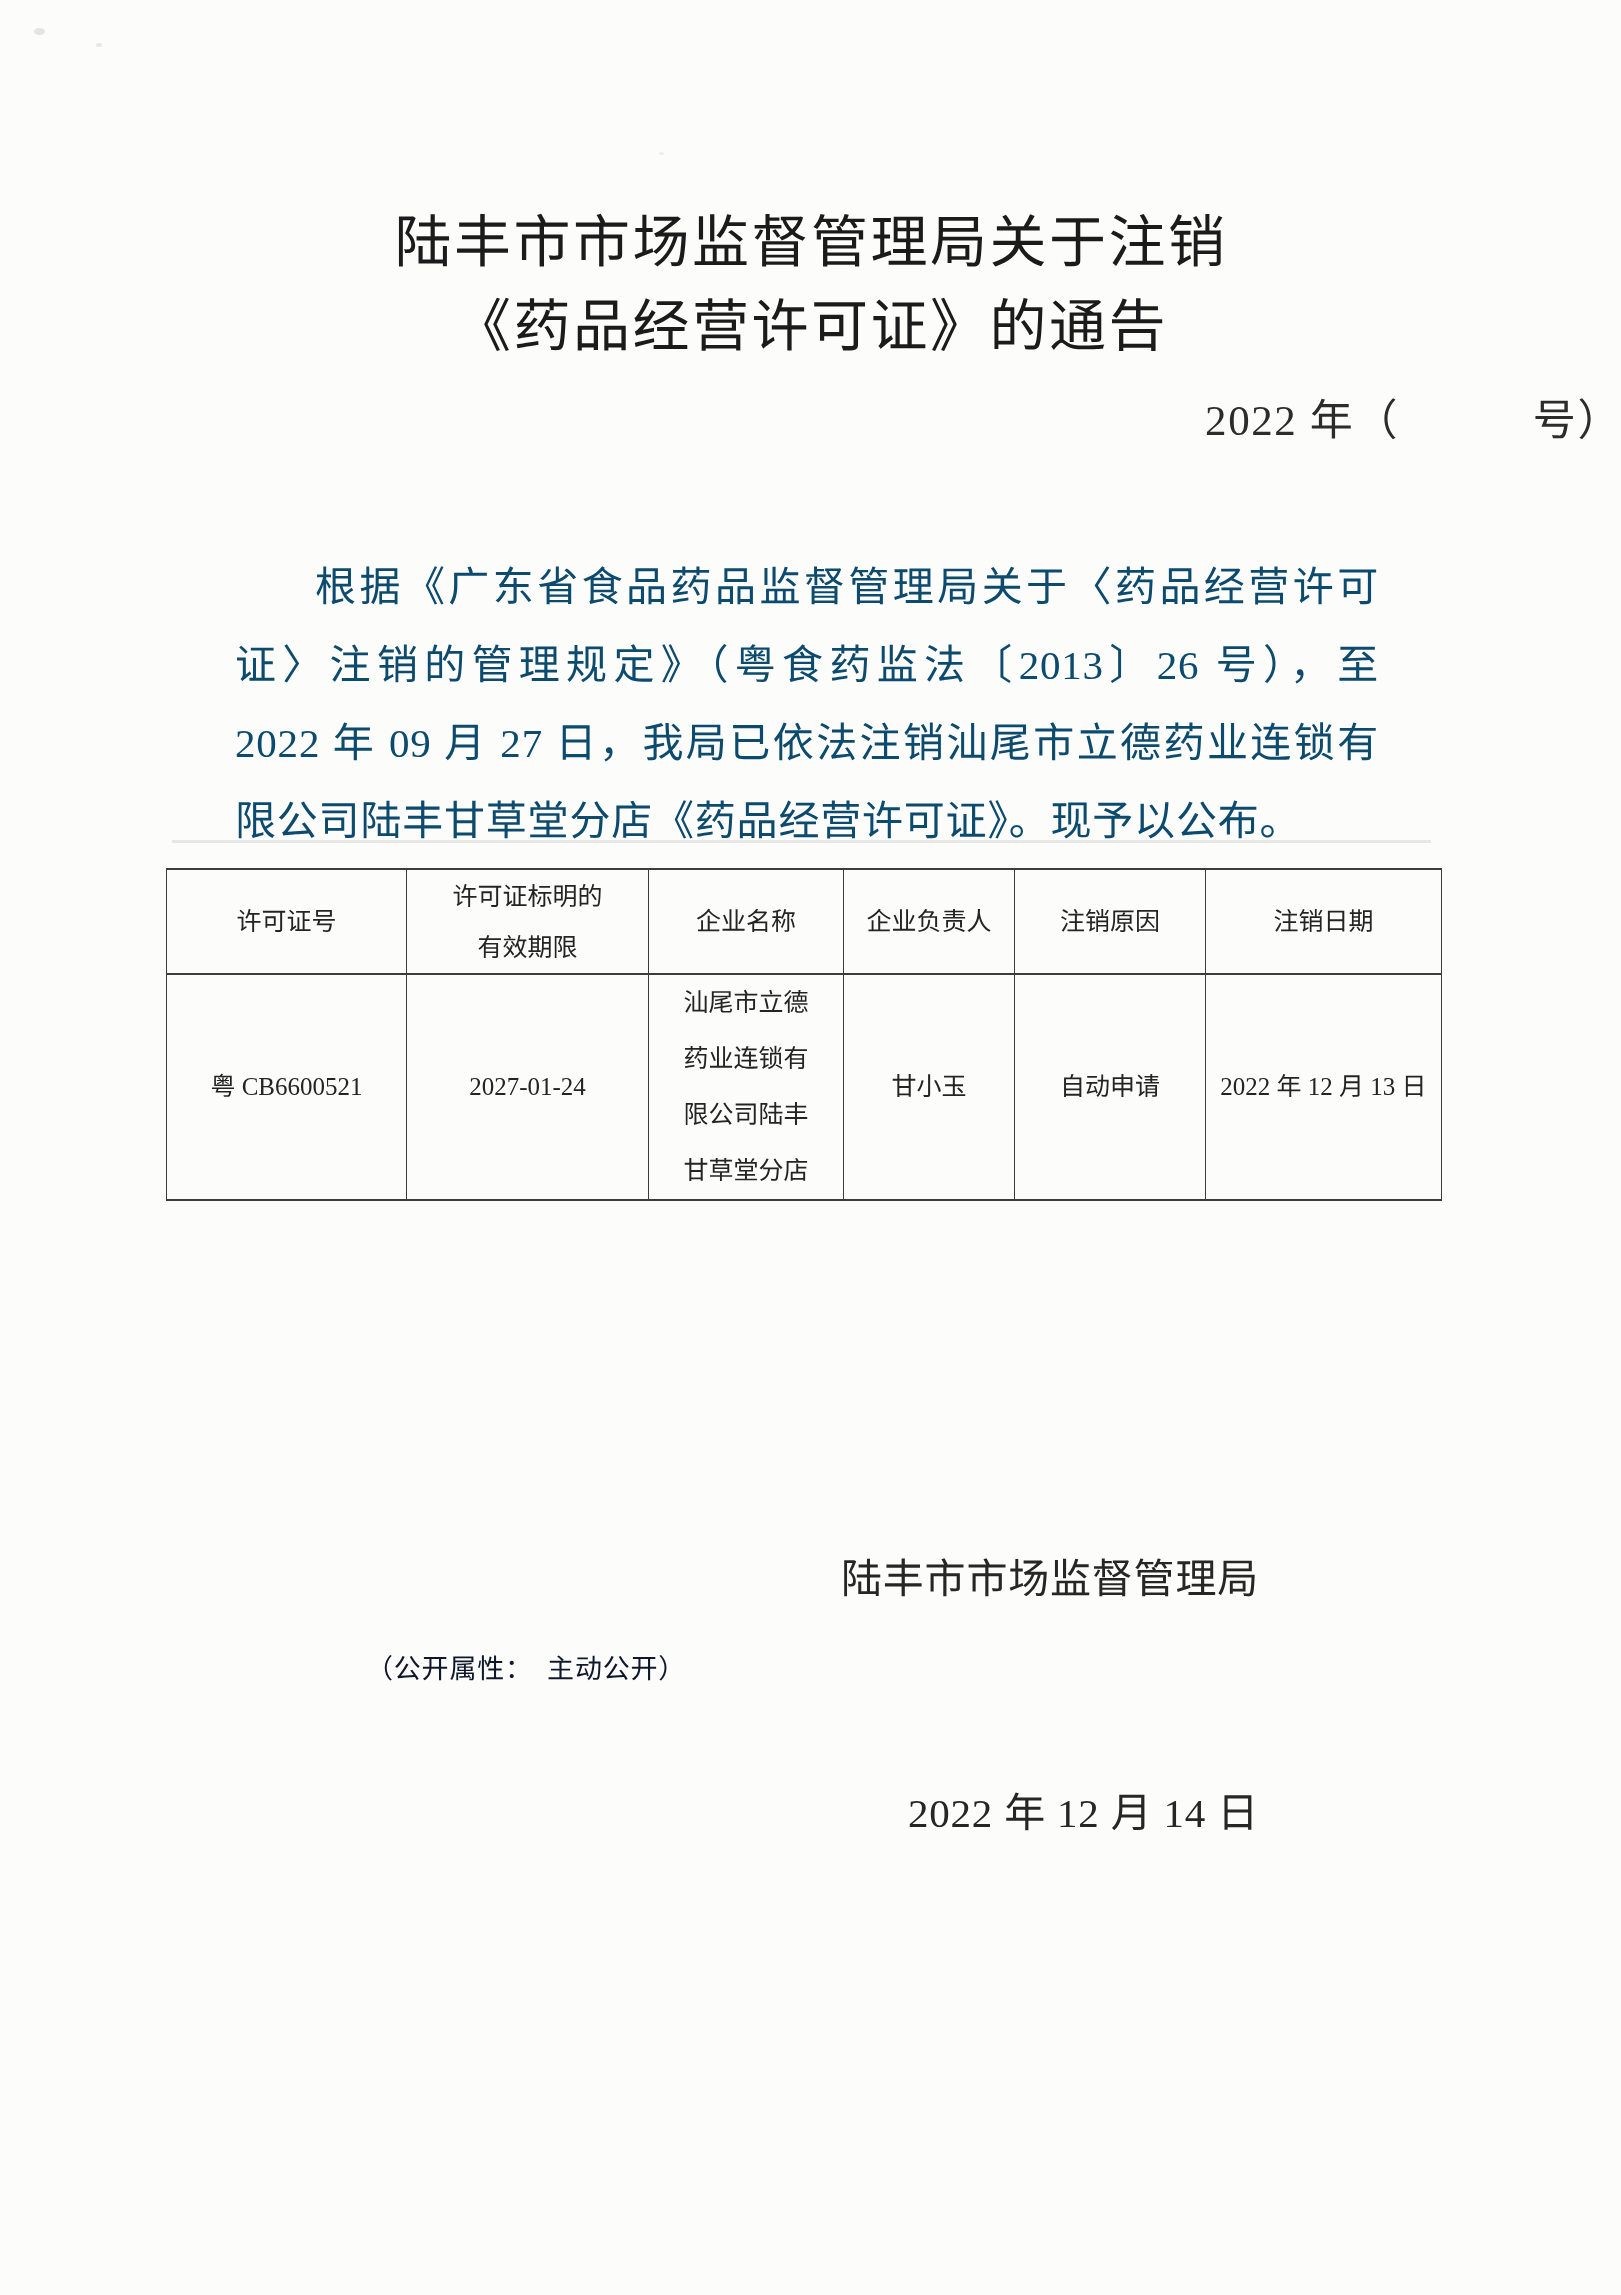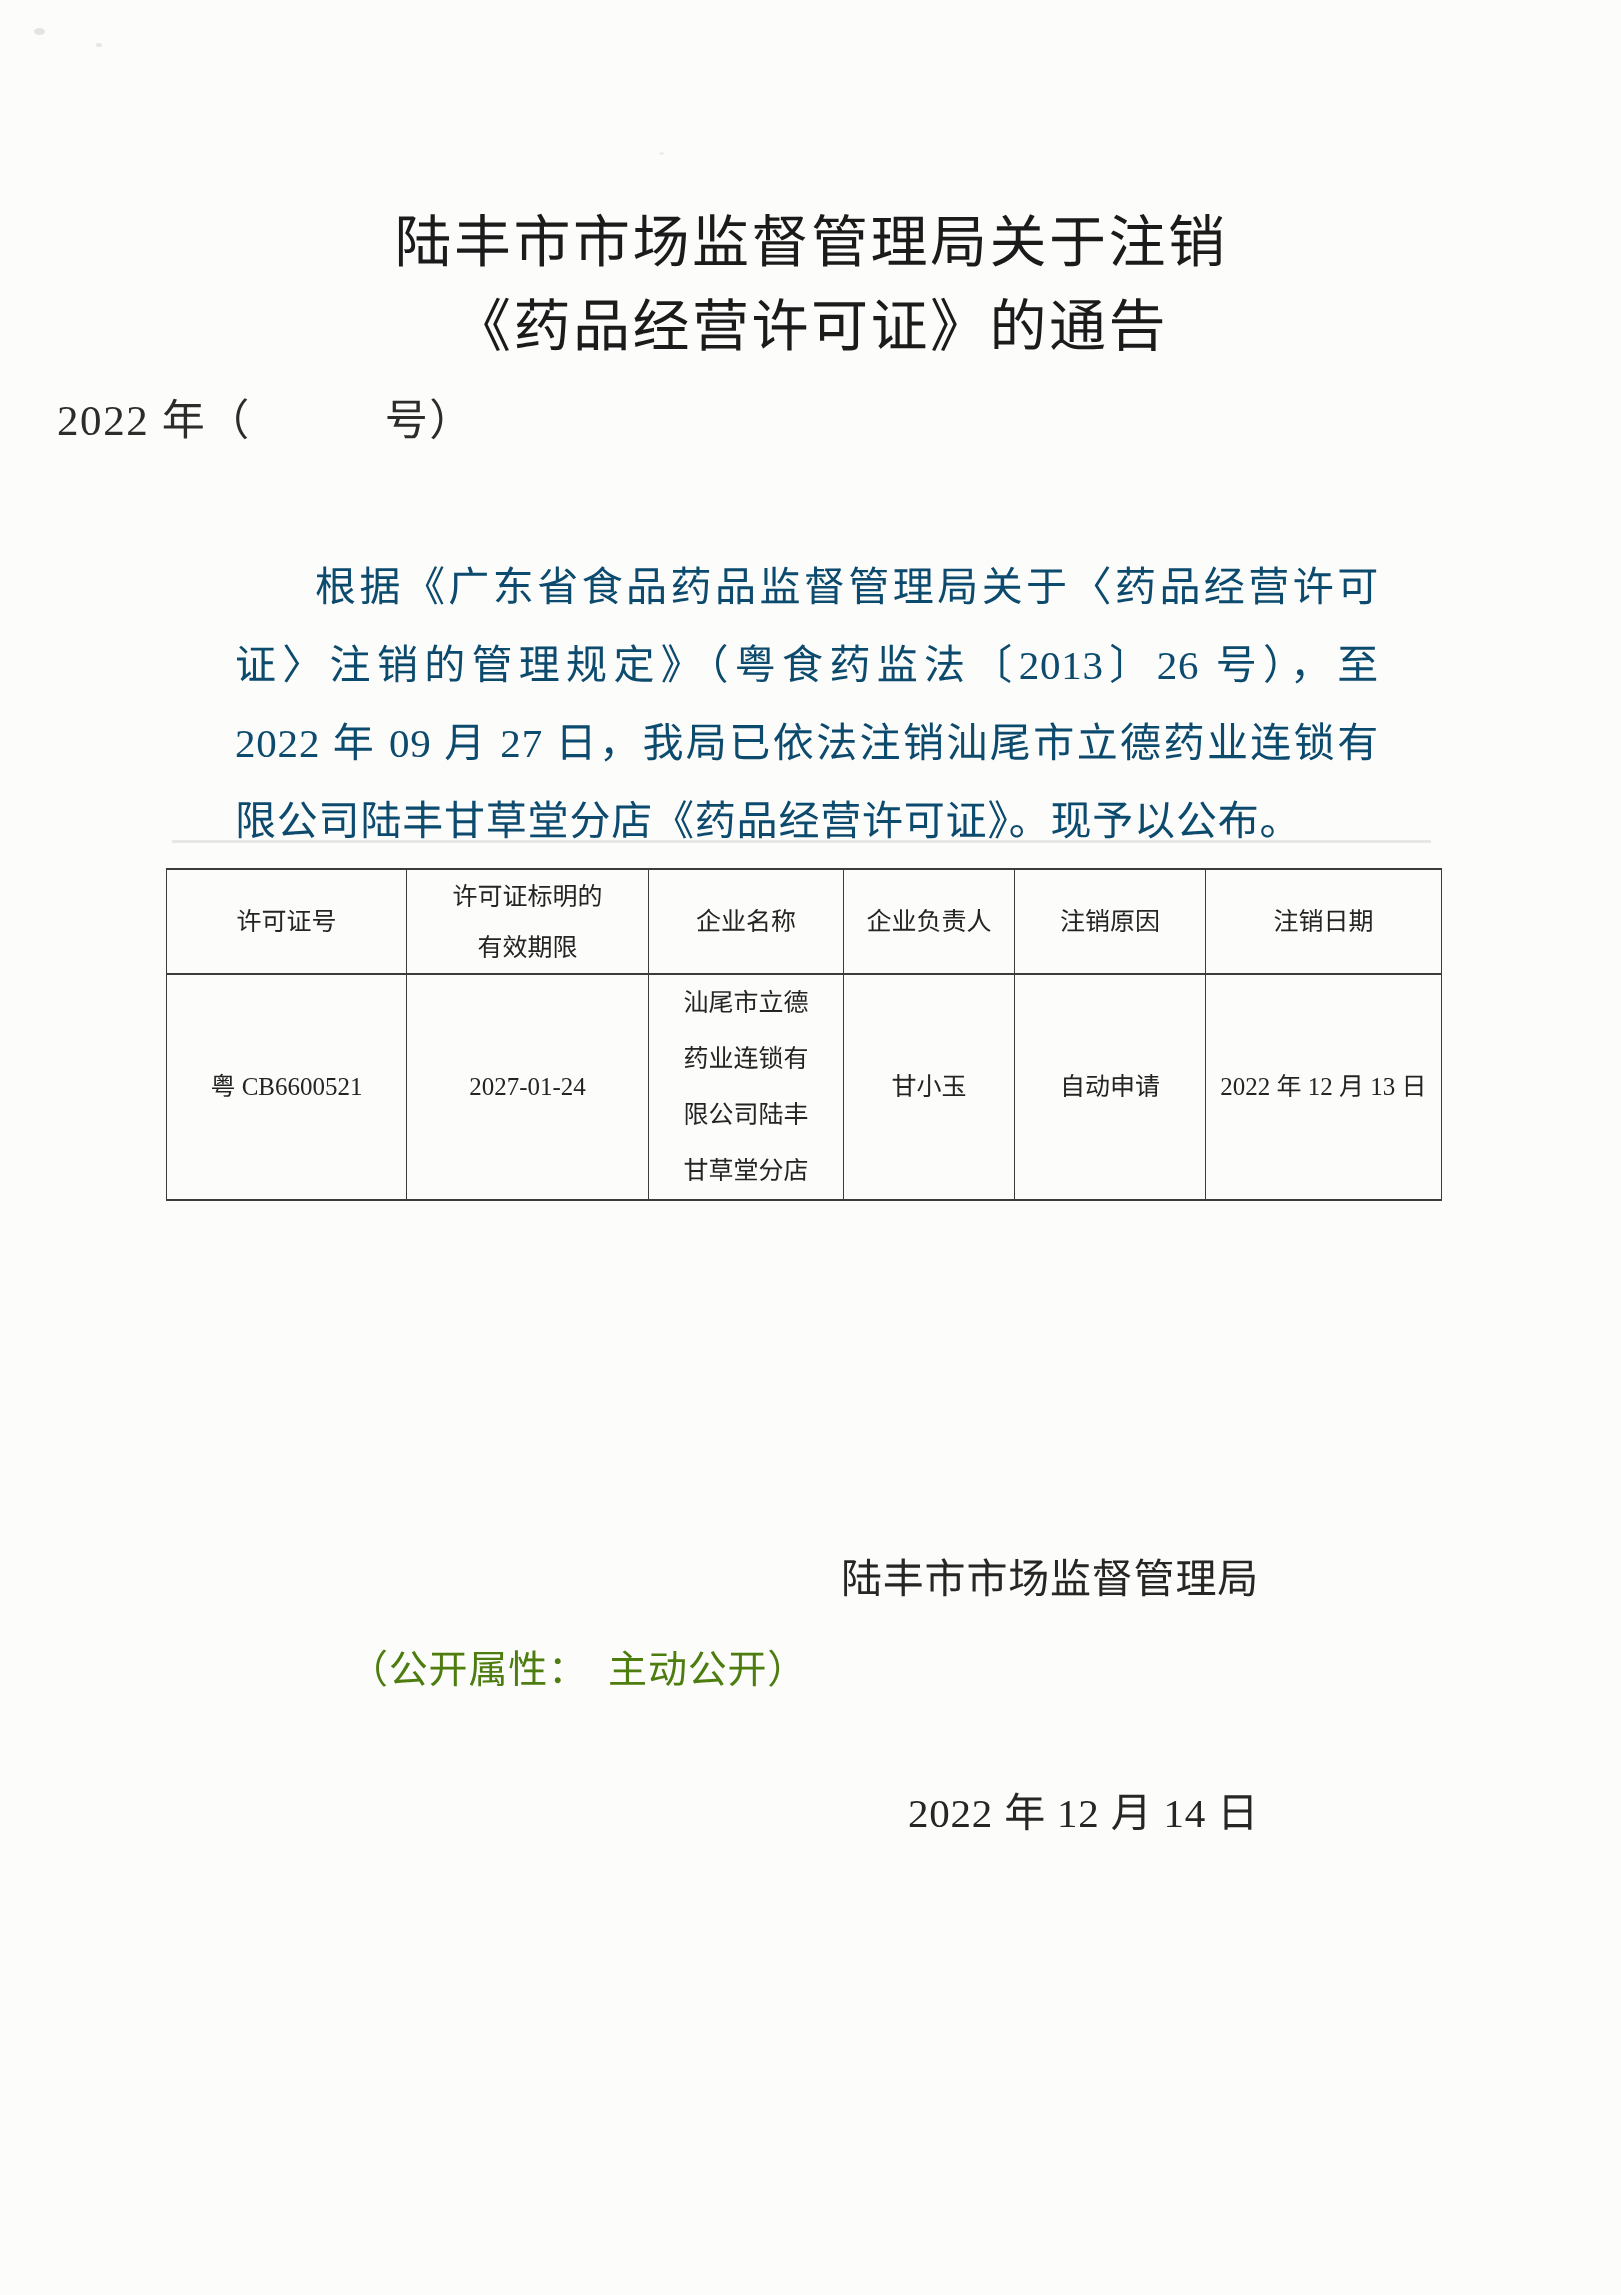--- a/index.html
+++ b/index.html
@@ -30,21 +30,21 @@
     font-weight: normal;
     letter-spacing: 2.5px;
     color: #1b1b1b;
   }
   .doc-number {
     position: absolute;
     top: 396px;
     left: 0;
     right: 0;
     padding-left: 57px;
-    text-align: left;
+    text-align: right;
     font-size: 43px;
     line-height: 49px;
     letter-spacing: 1.6px;
     color: #2c2c2c;
     white-space: pre;
   }
 
   
   .body-text {
     position: absolute;
@@ -125,25 +125,25 @@
     line-height: 78px;
     letter-spacing: 0.8px;
     color: #262626;
     white-space: pre;
   }
 
   
   .disclosure {
     position: absolute;
     top: 1646px;
-    left: 349px;
-    font-size: 39px;
+    left: 366px;
+    font-size: 27px;
     line-height: 47px;
     letter-spacing: 0.8px;
-    color: #4d7c0f;
+    color: #0f172a;
     white-space: pre;
   }
 
   
   .speck {
     position: absolute;
     background: #6b6b6b;
     border-radius: 50%;
   }
   .speck.s1 { left: 34px;  top: 28px;  width: 11.4px; height: 7.4px;  opacity: 0.16; }

